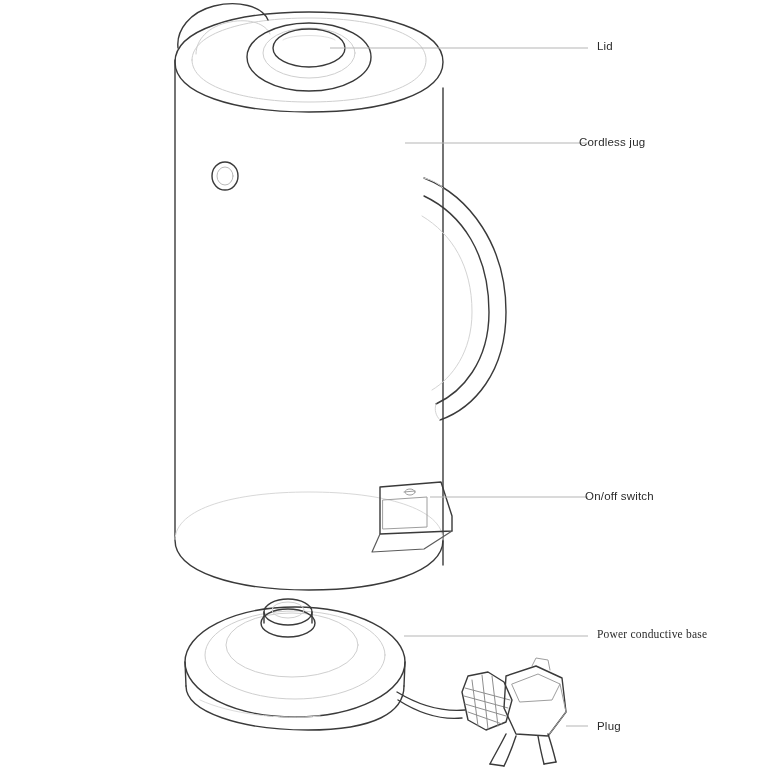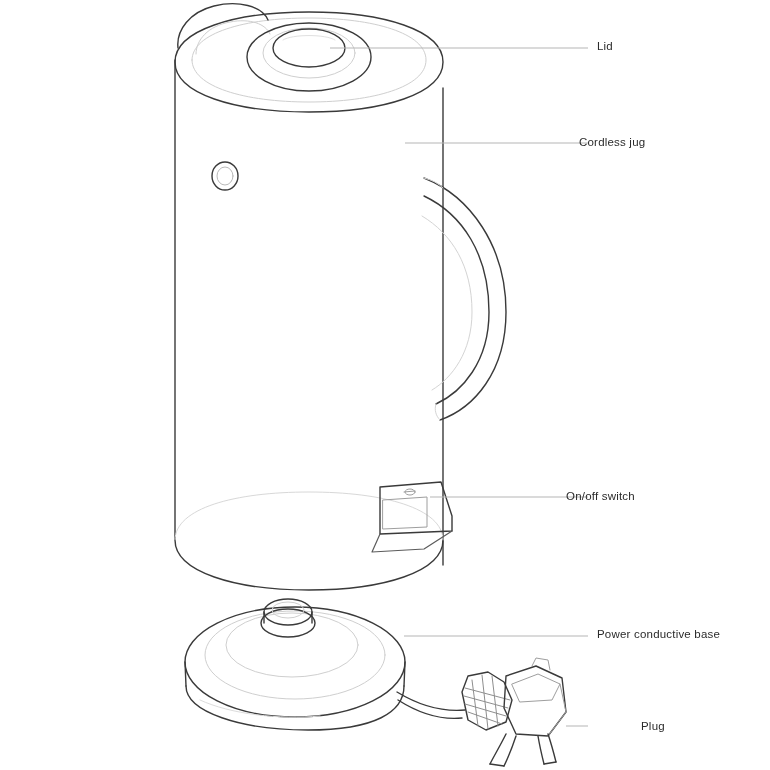--- a/index.html
+++ b/index.html
@@ -29,23 +29,23 @@
   .label {
     position: absolute;
     font-size: 11.5px;
     color: #2b2b2b;
     white-space: nowrap;
     letter-spacing: 0.2px;
     line-height: 1.2;
   }
   .lbl-lid        { left: 597px; top: 40px; }
   .lbl-jug        { left: 579px; top: 136px; }
-  .lbl-switch     { left: 566px; top: 490px; }
-  .lbl-base       { left: 597px; top: 628px; }
-  .lbl-plug       { left: 597px; top: 720px; margin-left: 44px; }
+  .lbl-switch     { left: 585px; top: 490px; }
+  .lbl-base       { left: 597px; top: 628px; font-family: Liberation Serif, serif; }
+  .lbl-plug       { left: 597px; top: 720px; }
 </style>
 </head>
 <body>
 
 <div id="diagram">
 
   <svg class="art" viewBox="0 0 770 770" xmlns="http://www.w3.org/2000/svg">
     <g fill="none" stroke="#3a3a3a" stroke-width="1.4" stroke-linejoin="round" stroke-linecap="round">
 
       <g>

